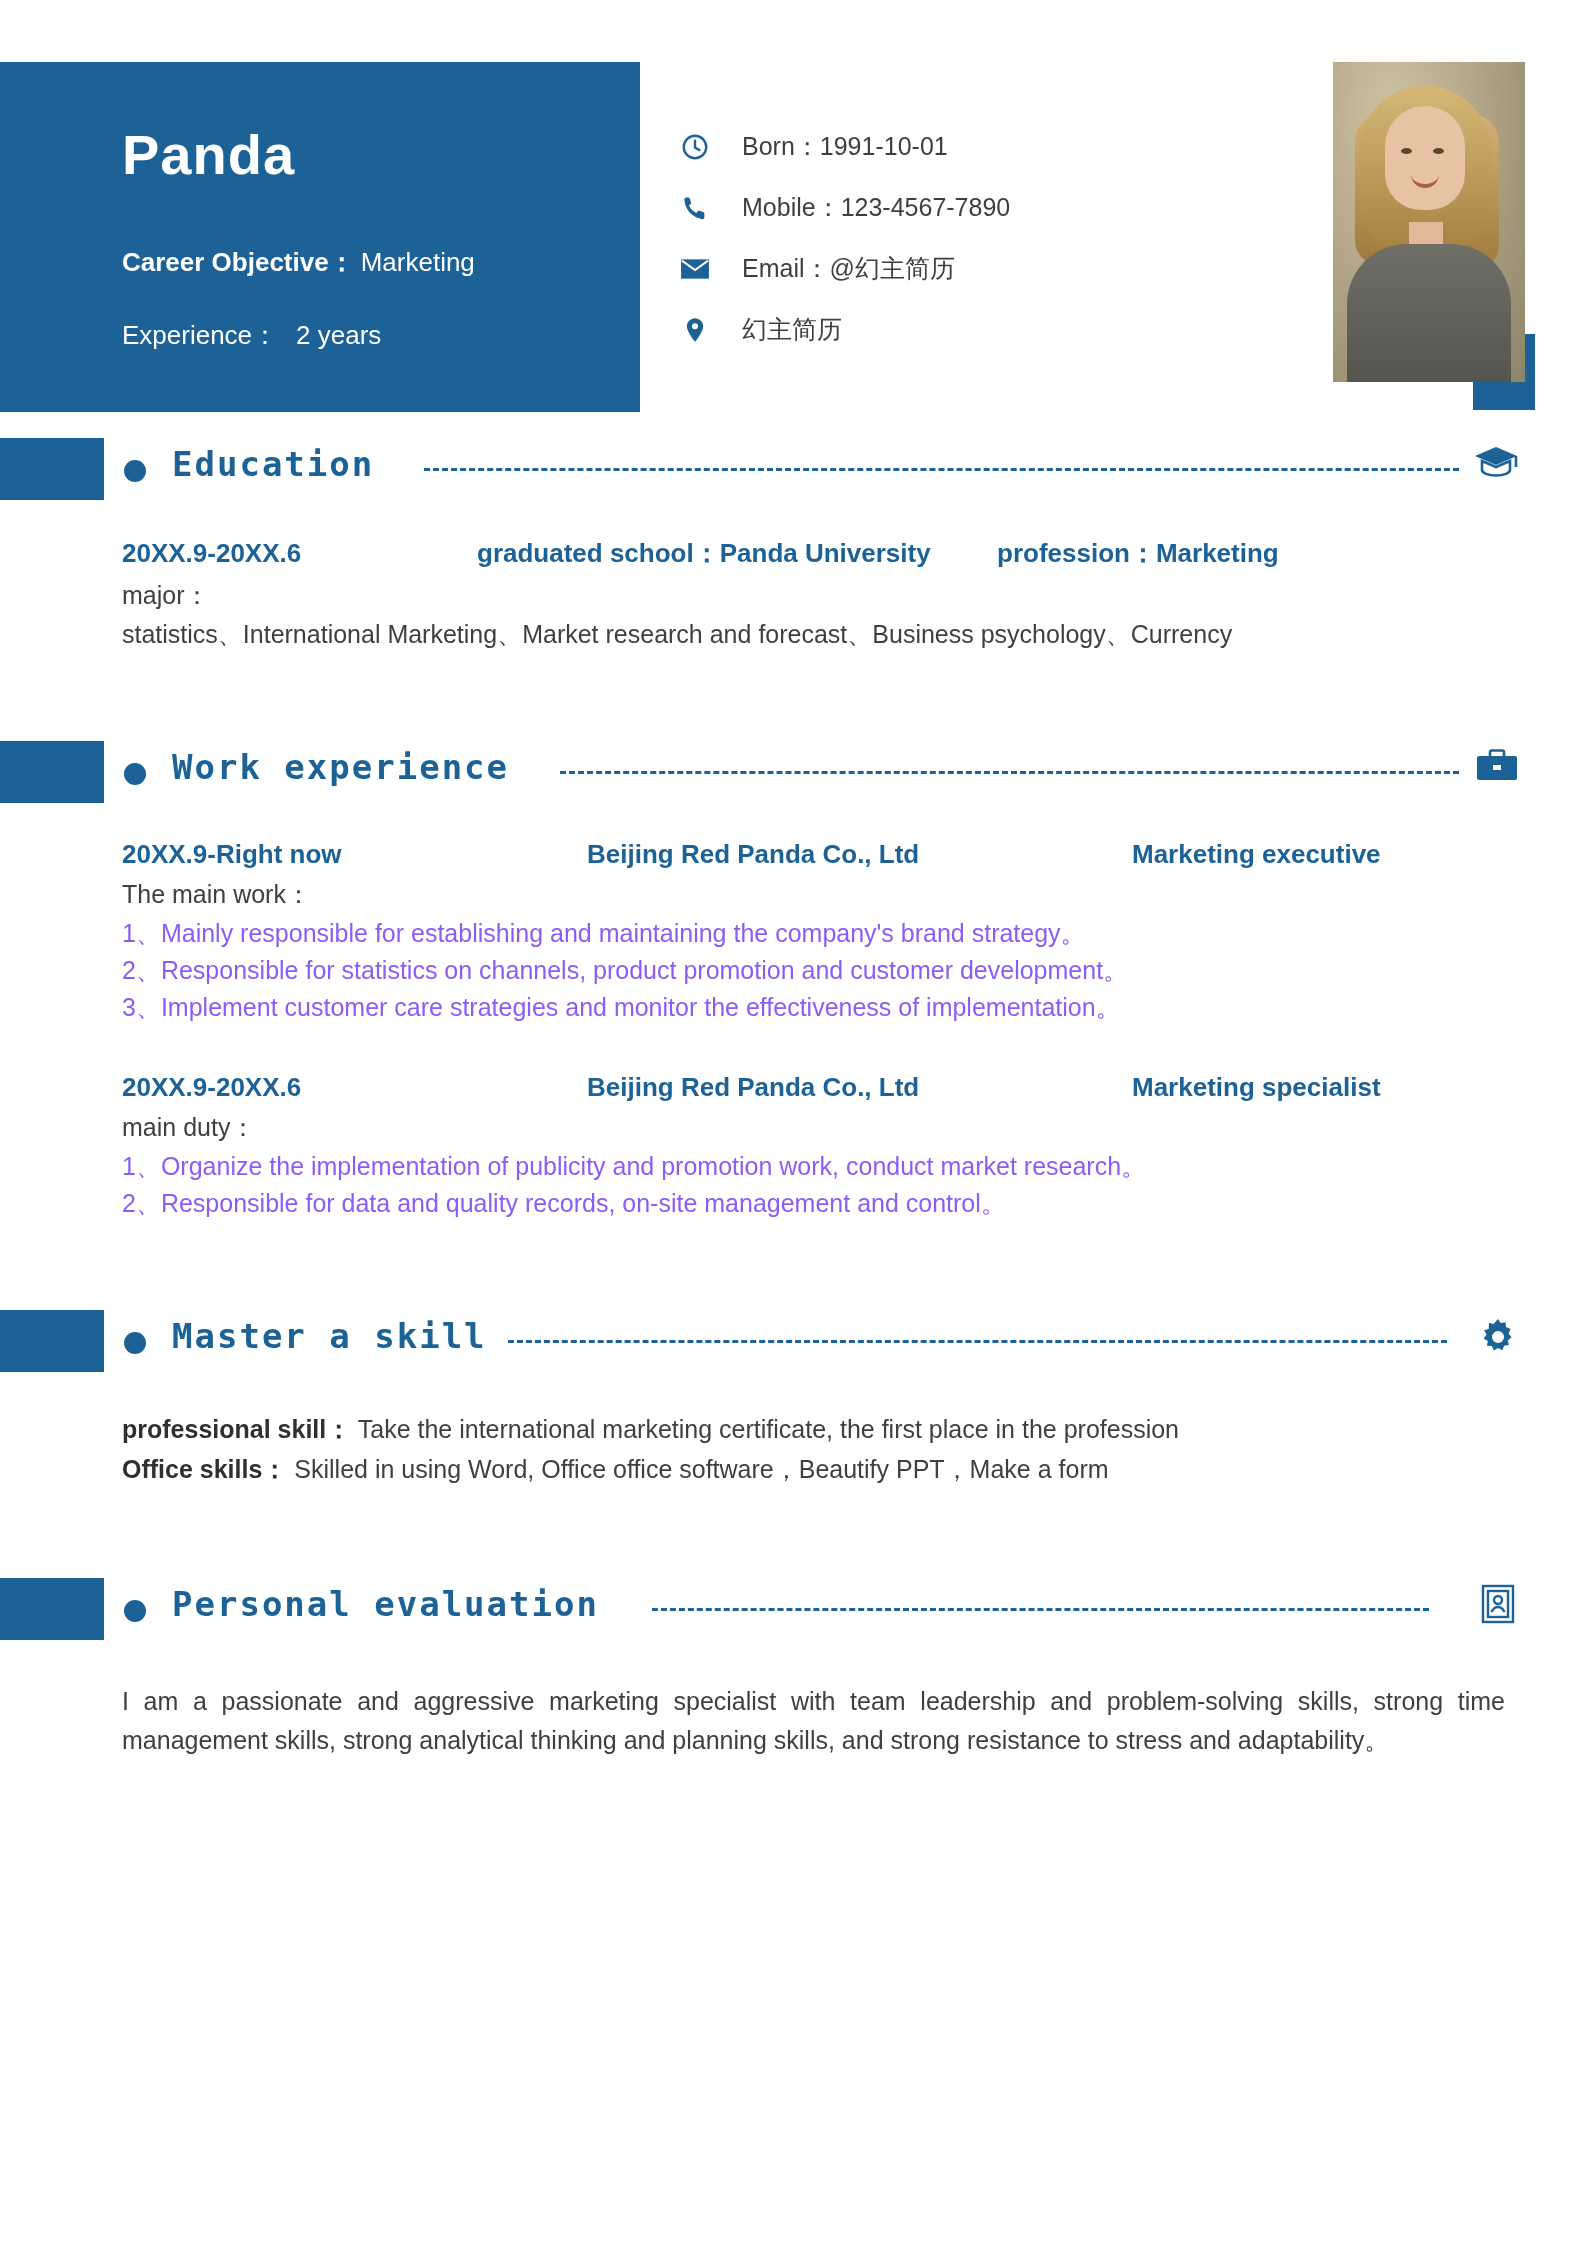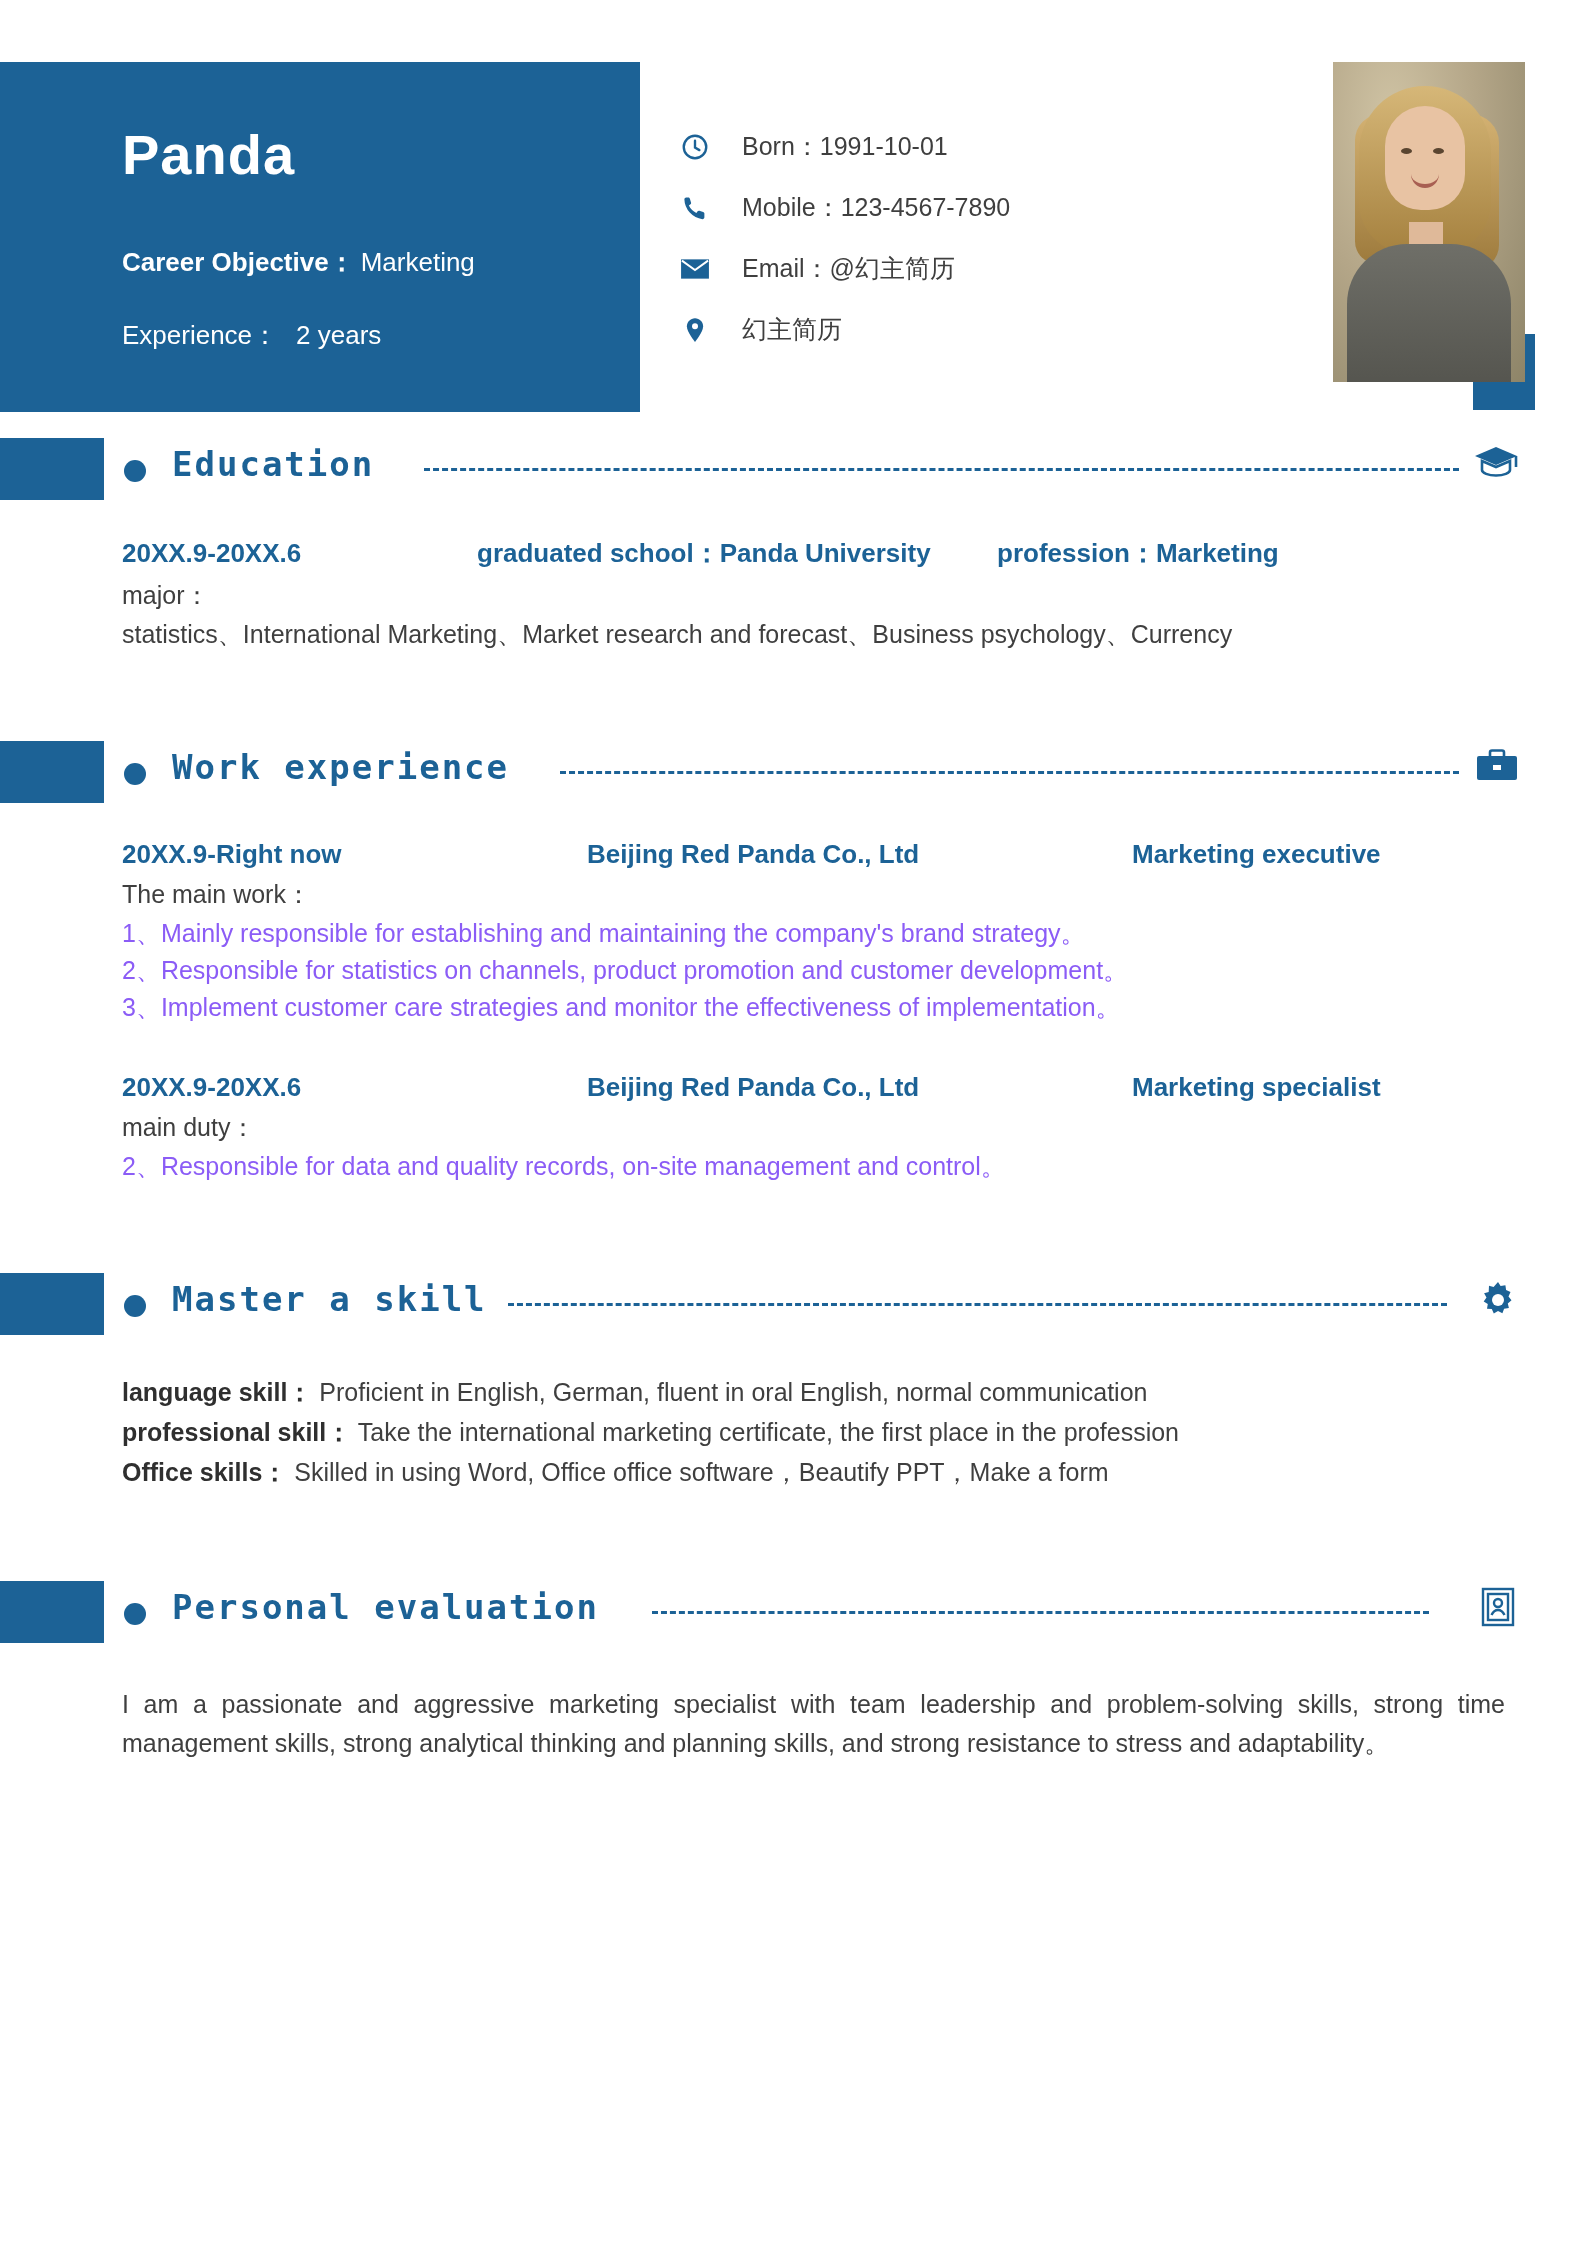--- a/index.html
+++ b/index.html
@@ -396,20 +396,21 @@
 
   <div class="sp-24"></div>
 
   <div>
     <div class="row3 work">
       <div class="c1">20XX.9-20XX.6</div>
       <div class="c2">Beijing Red Panda Co., Ltd</div>
       <div class="c3">Marketing specialist</div>
     </div>
     <div class="subhead">main duty：</div>
+    <div class="list-item">1、Organize the implementation of publicity and promotion work, conduct market research。</div>
     <div class="list-item">2、Responsible for data and quality records, on-site management and control。</div>
   </div>
 </div>
 
 <div class="sp-70"></div>
 
 <div class="section-head">
   <div class="tab"></div>
   <div class="bullet"></div>
   <div class="sec-title">Master a skill</div>
@@ -417,24 +418,20 @@
   <div class="sec-icon">
     <svg width="42" height="42" viewBox="0 0 42 42" fill="#1c6296">
       <path d="M21 3l2.6 4.1 4.8-.8.7 4.8 4.4 2-2 4.4 3 3.8-3.7 3.1 1.1 4.7-4.8.6-1.7 4.5-4.4-2.1-4.2 2.4-2-4.4-4.8-.3.8-4.8-4.1-2.6 2.8-3.9-2.4-4.2 4.6-1.4L12 6.7l4.6 1.2z"></path>
       <circle cx="21" cy="21" r="6" fill="#ffffff"></circle>
     </svg>
   </div>
 </div>
 
 <div class="body-block">
   <div class="sp-24"></div>
-  <div class="skill-line">
-    <span class="k">language skill：</span>
-    <span>Proficient in English, German, fluent in oral English, normal communication</span>
-  </div>
   <div class="skill-line">
     <span class="k">professional skill：</span>
     <span>Take the international marketing certificate, the first place in the profession</span>
   </div>
   <div class="skill-line">
     <span class="k">Office skills：</span>
     <span>Skilled in using Word, Office office software，Beautify PPT，Make a form</span>
   </div>
 </div>
 

